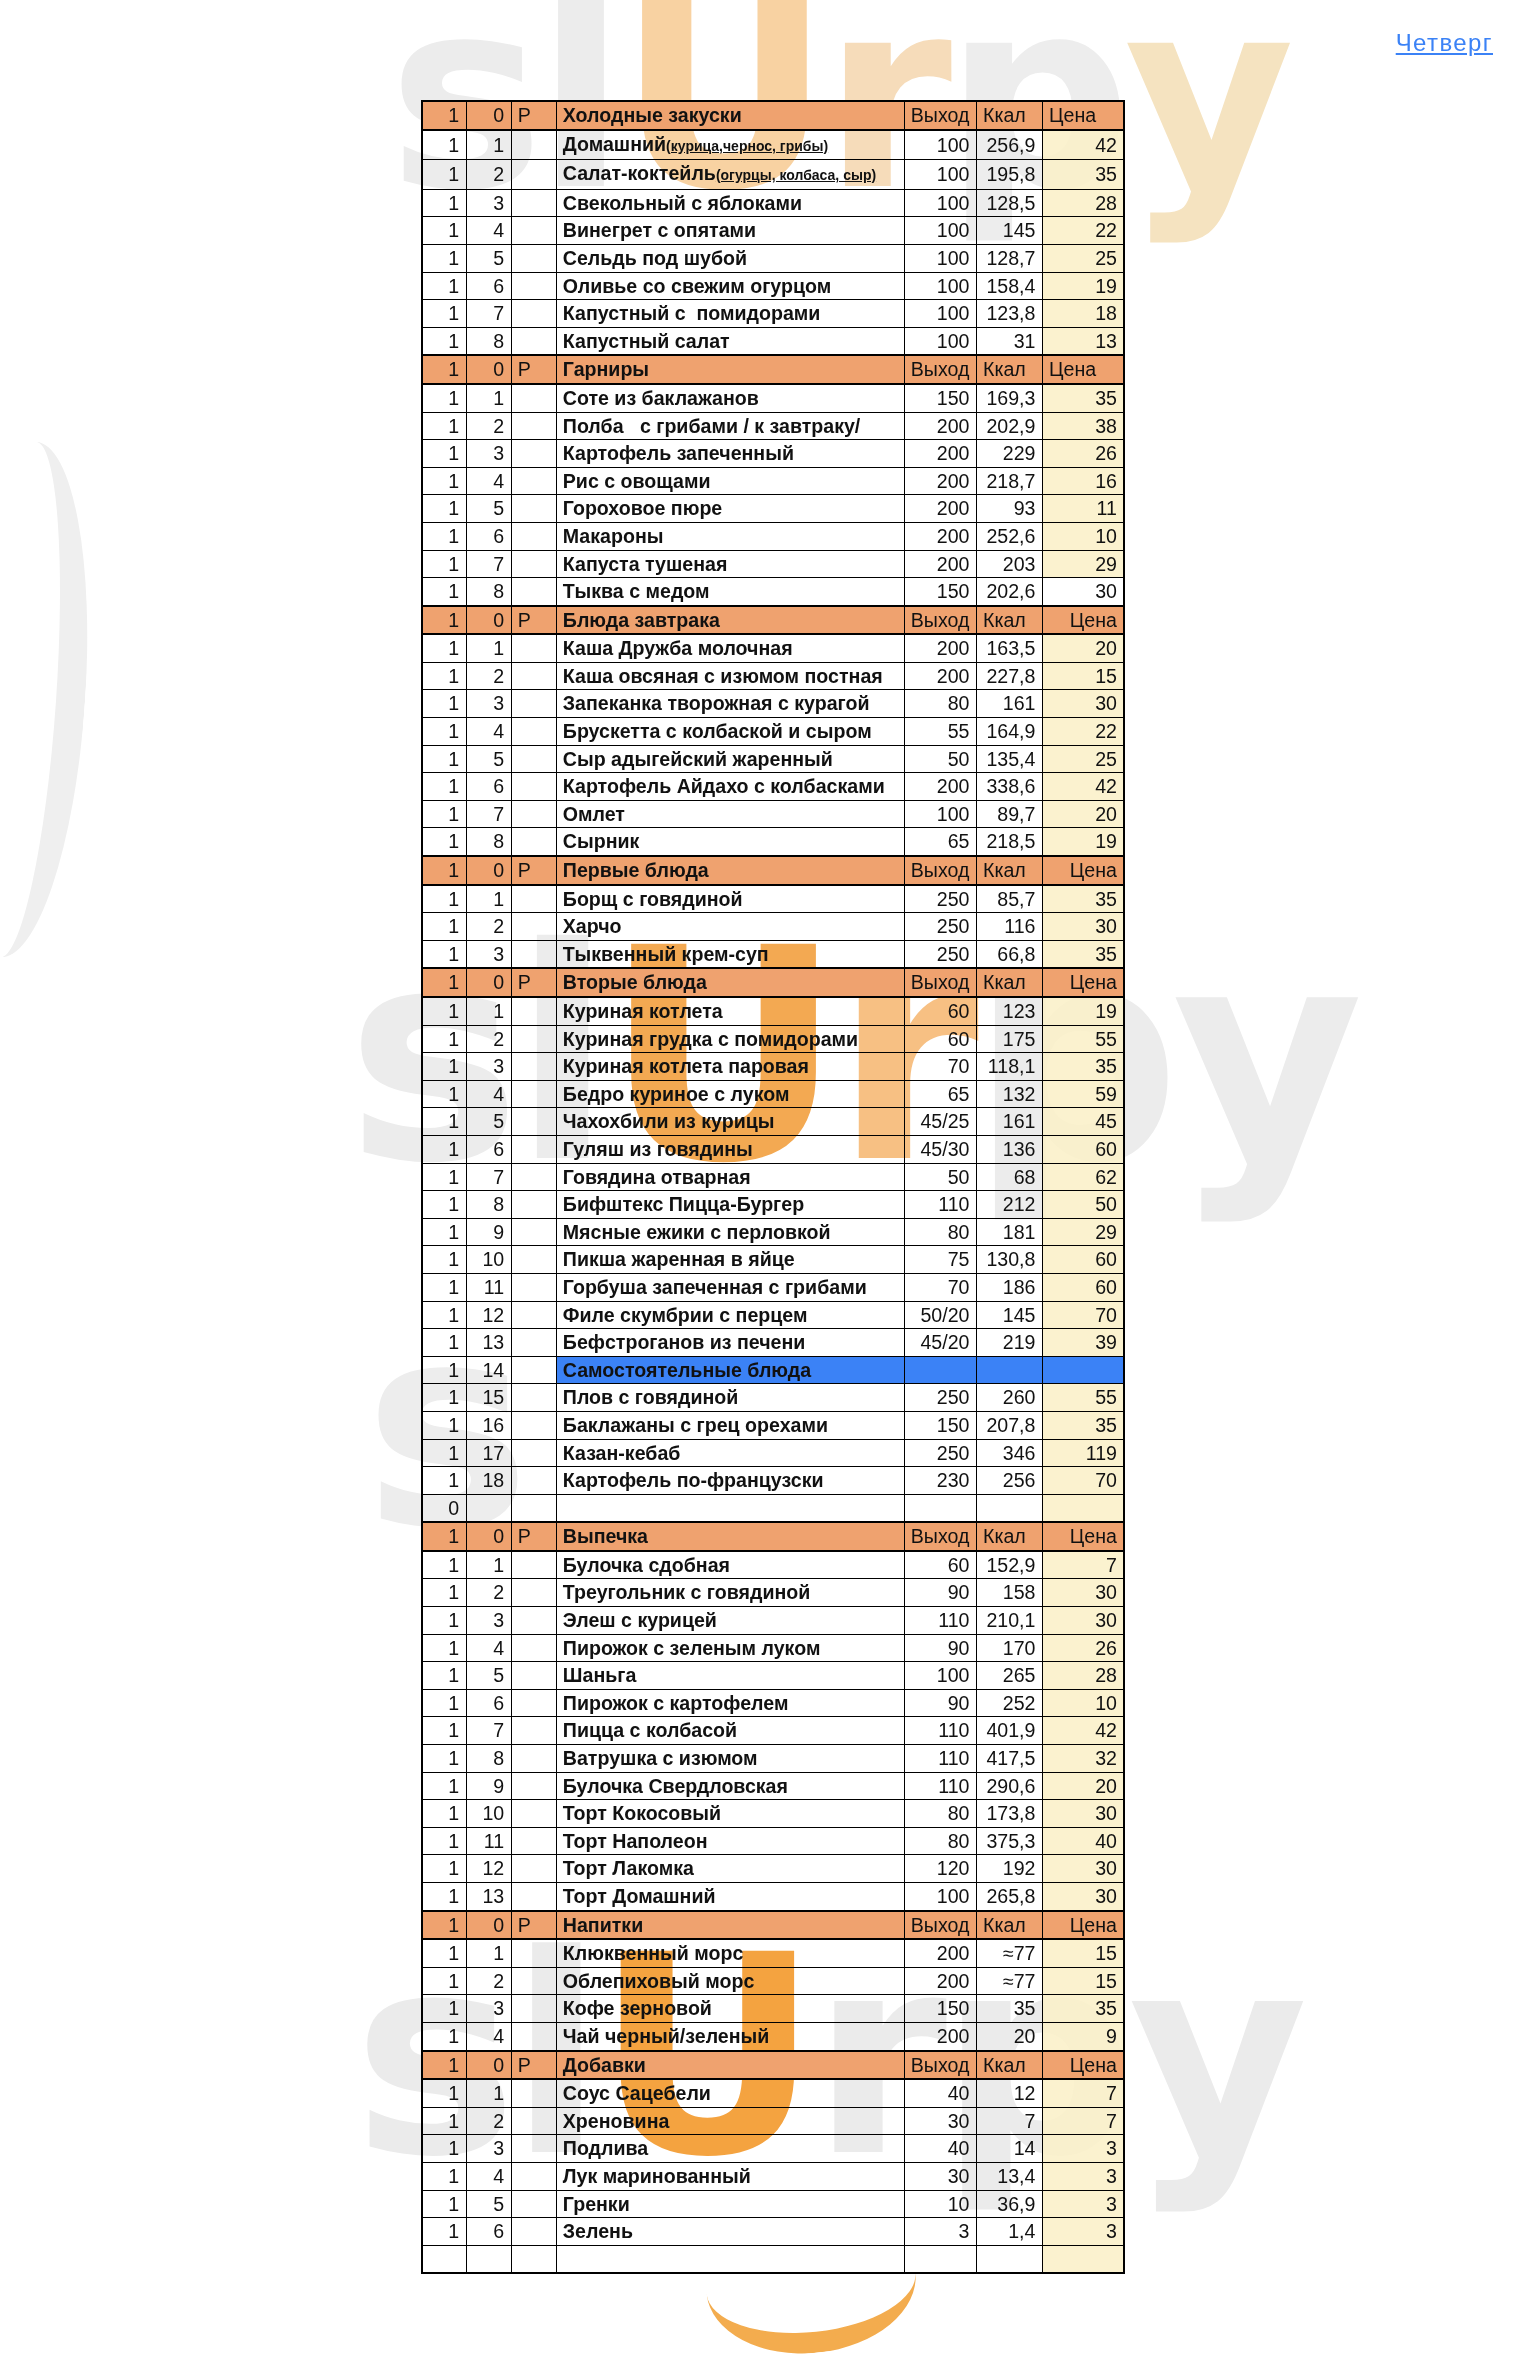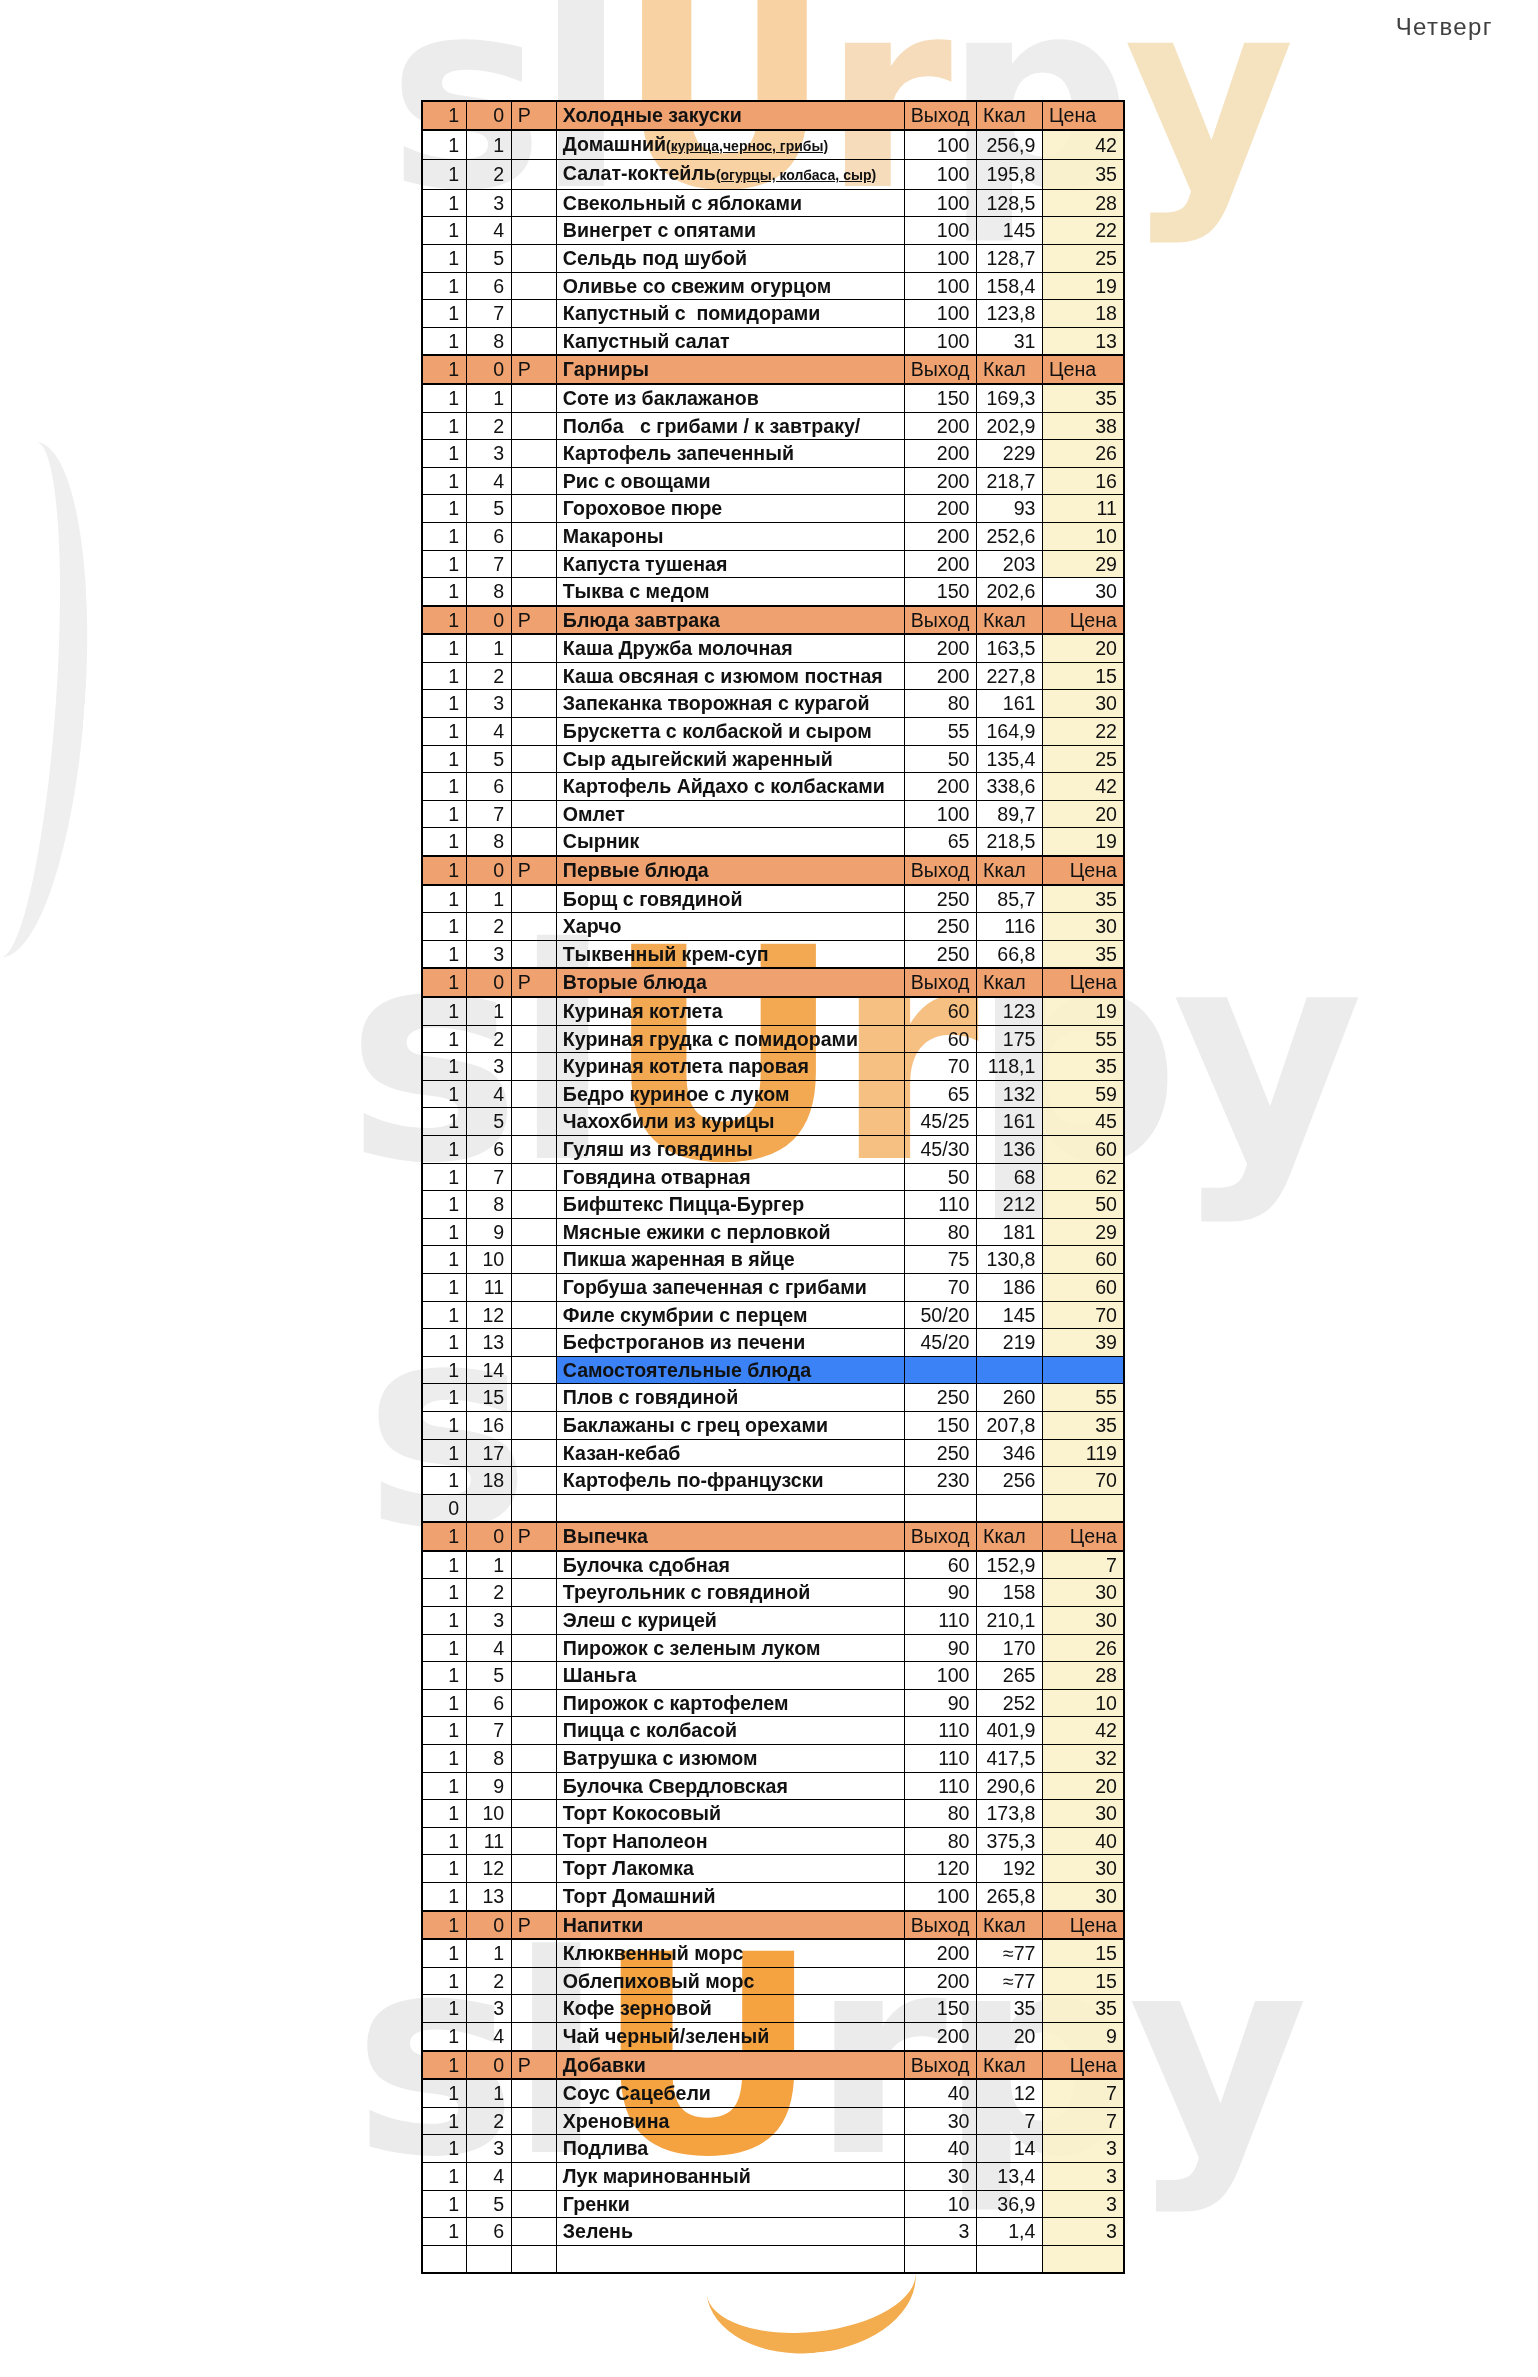--- a/index.html
+++ b/index.html
@@ -26,21 +26,21 @@
   .wm-bot .c3,.wm-bot .c4,.wm-bot .c5{color:#ebebeb;}
   .wm-s2{position:absolute;left:364px;top:1287px;font-size:280px;color:#ededed;
          font-family:"DejaVu Sans",sans-serif;font-weight:bold;line-height:1;z-index:0;}
   .wm-smile{position:absolute;left:706px;top:2213px;width:210px;height:119px;
             border-bottom:21px solid #f2a43b;border-radius:50%;transform:rotate(-6deg);
             opacity:.9;z-index:0;}
   .wm-sliver{position:absolute;left:-49px;top:441px;width:105px;height:517px;
              border-right:29px solid #efefef;border-radius:50%;transform:rotate(4deg);z-index:0;}
 
   
-  .day{position:absolute;top:13px;right:45px;font-size:24px;letter-spacing:1.4px;color:#404040;z-index:2;}
+  .day{position:absolute;top:29px;right:45px;font-size:24px;letter-spacing:1.4px;color:#3b82f6;z-index:2;text-decoration:underline;}
 
   
   #menu-table{position:absolute;left:421px;top:100px;border-collapse:collapse;table-layout:fixed;
               border:2.8px solid #000;font-size:19.6px;z-index:1;}
   #menu-table td{border:1.4px solid #000;height:26.5px;line-height:26.6px;padding:0 6.3px;
                  overflow:hidden;vertical-align:middle;background:transparent;box-sizing:content-box;}
   #menu-table td.al{text-align:left;}
   #menu-table td.ar{text-align:right;}
   #menu-table td.name{white-space:pre;font-weight:bold;}
   #menu-table td .note{font-size:14px;font-weight:bold;text-decoration:underline;}

